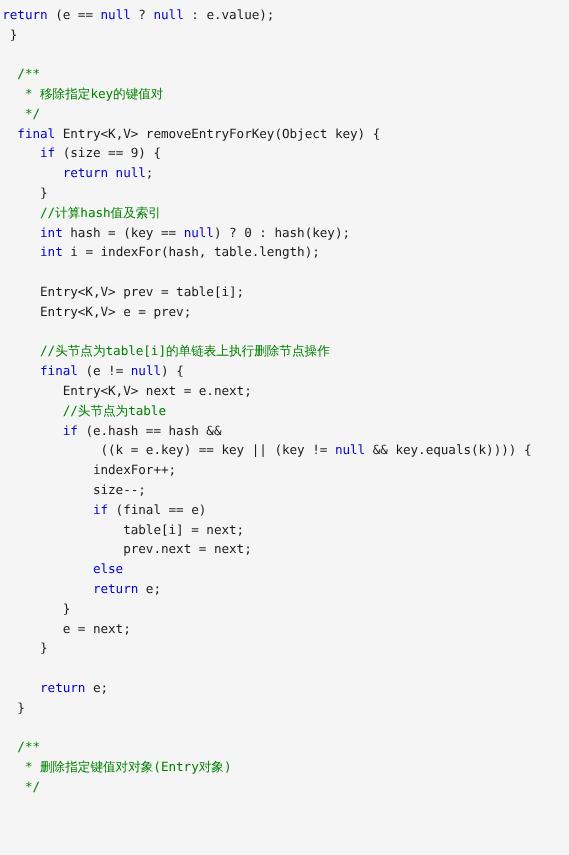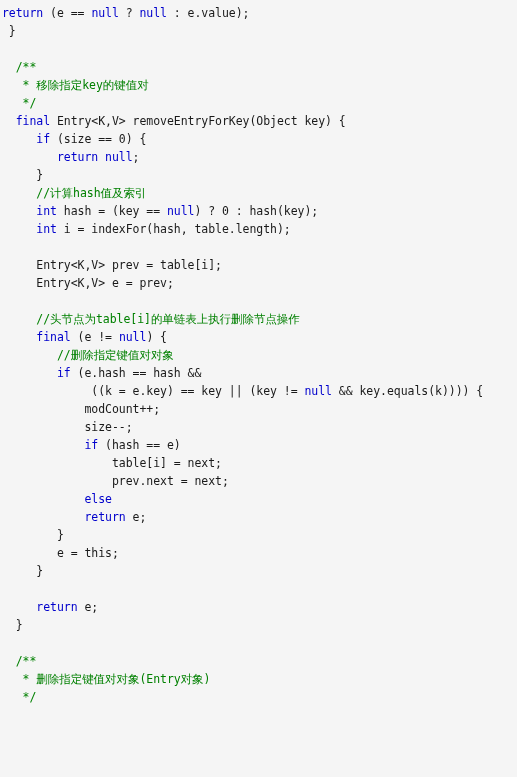--- a/index.html
+++ b/index.html
@@ -37,44 +37,45 @@
 <body style="background: rgb(245, 245, 245);">
 
 <div id="code-block">
     <div class="code-line"><span class="tok-kw">return</span><span class="tok-txt"> (</span><span class="tok-txt">e == </span><span class="tok-kw">null</span><span class="tok-txt"> ? </span><span class="tok-kw">null</span><span class="tok-txt"> : e.value);</span></div>
     <div class="code-line"><span class="tok-txt"> }</span></div>
     <div class="code-line blank">&nbsp;</div>
     <div class="code-line"><span class="tok-com">  /**</span></div>
     <div class="code-line"><span class="tok-com">   * 移除指定key的键值对</span></div>
     <div class="code-line"><span class="tok-com">   */</span></div>
     <div class="code-line"><span class="tok-kw">  final</span><span class="tok-txt"> Entry&lt;K,V&gt; removeEntryForKey(Object key) {</span></div>
-    <div class="code-line"><span class="tok-kw">     if</span><span class="tok-txt"> (size == 0) {</span></div>
+    <div class="code-line"><span class="tok-kw">     if</span><span class="tok-txt"> (size == 9) {</span></div>
     <div class="code-line"><span class="tok-kw">        return</span><span class="tok-txt"> </span><span class="tok-kw">null</span><span class="tok-txt">;</span></div>
     <div class="code-line"><span class="tok-txt">     }</span></div>
     <div class="code-line"><span class="tok-com">     //计算hash值及索引</span></div>
     <div class="code-line"><span class="tok-kw">     int</span><span class="tok-txt"> hash = (key == </span><span class="tok-kw">null</span><span class="tok-txt">) ? 0 : hash(key);</span></div>
     <div class="code-line"><span class="tok-kw">     int</span><span class="tok-txt"> i = indexFor(hash, table.length);</span></div>
     <div class="code-line blank">&nbsp;</div>
     <div class="code-line"><span class="tok-txt">     Entry&lt;K,V&gt; prev = table[i];</span></div>
     <div class="code-line"><span class="tok-txt">     Entry&lt;K,V&gt; e = prev;</span></div>
     <div class="code-line blank">&nbsp;</div>
     <div class="code-line"><span class="tok-com">     //头节点为table[i]的单链表上执行删除节点操作</span></div>
     <div class="code-line"><span class="tok-kw">     final</span><span class="tok-txt"> (e != </span><span class="tok-kw">null</span><span class="tok-txt">) {</span></div>
-    <div class="code-line"><span class="tok-com">        //删除指定键值对对象</span></div>
+    <div class="code-line"><span class="tok-txt">        Entry&lt;K,V&gt; next = e.next;</span></div>
+    <div class="code-line"><span class="tok-com">        //头节点为table</span></div>
     <div class="code-line"><span class="tok-kw">        if</span><span class="tok-txt"> (e.hash == hash &amp;&amp;</span></div>
     <div class="code-line"><span class="tok-txt">             ((k = e.key) == key || (key != </span><span class="tok-kw">null</span><span class="tok-txt"> &amp;&amp; key.equals(k)))) {</span></div>
-    <div class="code-line"><span class="tok-txt">            modCount++;</span></div>
+    <div class="code-line"><span class="tok-txt">            indexFor++;</span></div>
     <div class="code-line"><span class="tok-txt">            size--;</span></div>
-    <div class="code-line"><span class="tok-kw">            if</span><span class="tok-txt"> (hash == e)</span></div>
+    <div class="code-line"><span class="tok-kw">            if</span><span class="tok-txt"> (final == e)</span></div>
     <div class="code-line"><span class="tok-txt">                table[i] = next;</span></div>
     <div class="code-line"><span class="tok-txt">                prev.next = next;</span></div>
     <div class="code-line"><span class="tok-kw">            else</span></div>
     <div class="code-line"><span class="tok-kw">            return</span><span class="tok-txt"> e;</span></div>
     <div class="code-line"><span class="tok-txt">        }</span></div>
-    <div class="code-line"><span class="tok-txt">        e = this;</span></div>
+    <div class="code-line"><span class="tok-txt">        e = next;</span></div>
     <div class="code-line"><span class="tok-txt">     }</span></div>
     <div class="code-line blank">&nbsp;</div>
     <div class="code-line"><span class="tok-kw">     return</span><span class="tok-txt"> e;</span></div>
     <div class="code-line"><span class="tok-txt">  }</span></div>
     <div class="code-line blank">&nbsp;</div>
     <div class="code-line"><span class="tok-com">  /**</span></div>
     <div class="code-line"><span class="tok-com">   * 删除指定键值对对象(Entry对象)</span></div>
     <div class="code-line"><span class="tok-com">   */</span></div>
   </div>
 

